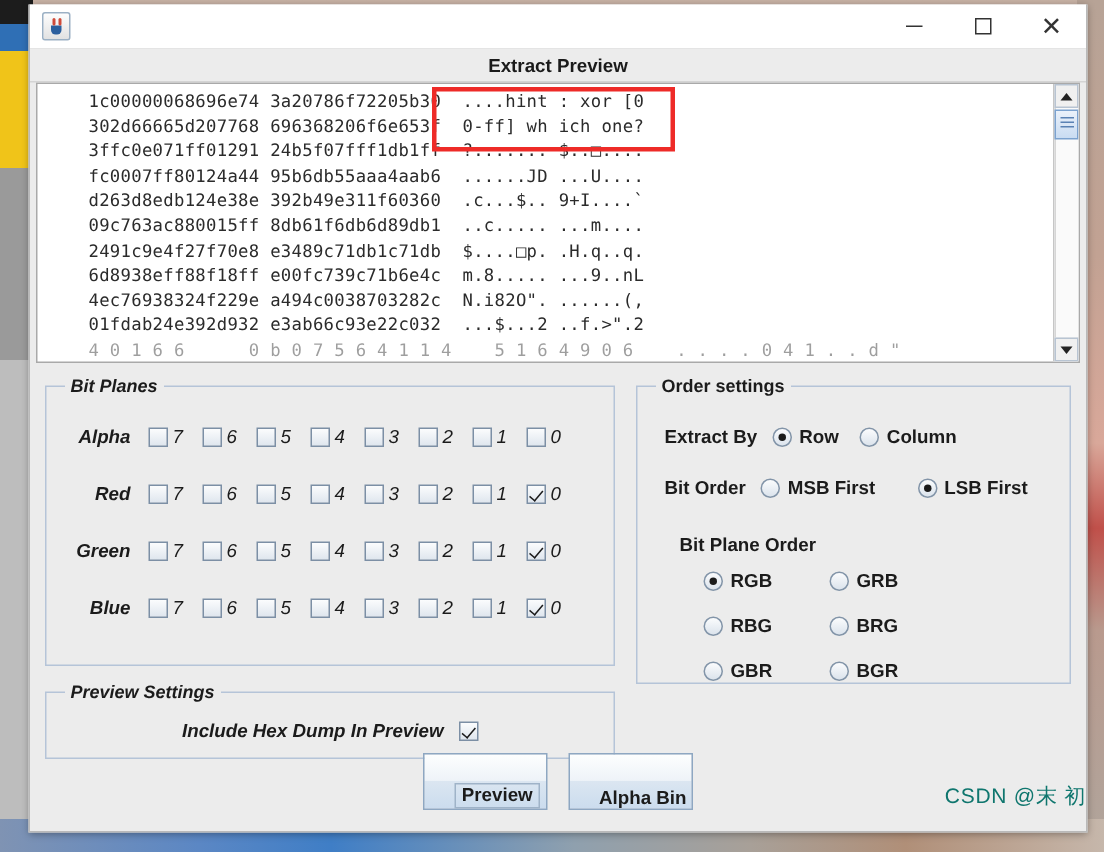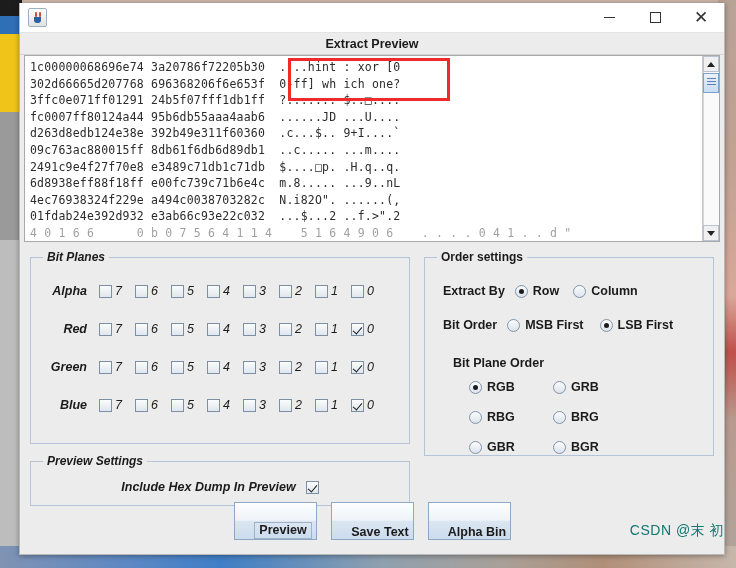--- a/index.html
+++ b/index.html
@@ -92,21 +92,21 @@
     flex: 1 1 auto;
     padding: 3px 0 0 5px;
     font-family: "DejaVu Sans Mono", "Liberation Mono", monospace;
     font-size: 11.5px;
     line-height: 16.6px;
     color: #2b2b2b;
     white-space: pre;
     overflow: hidden;
     letter-spacing: .2px;
   }
-  #hexarea .row { display: block; }
+  #hexarea .row { display: block; margin-left: 29px; }
   #hexarea .row.partial { opacity: .45; }
 
   #vscroll {
     flex: 0 0 16px;
     background: #f0f0f0;
     border-left: 1px solid #c6c6c6;
     display: flex; flex-direction: column; align-items: center;
     position: relative;
   }
   .sb-arrow {
@@ -448,21 +448,21 @@
               </span>
               <span class="radio-item">
                 <span class="rb"></span>
                 <span>Column</span>
               </span>
             </span>
         </div>
 
         <div class="os-line">
           <span class="os-label">Bit Order</span>
-          <span id="bit-order-options" style="display:flex;gap:16px;">
+          <span id="bit-order-options" style="display:flex;gap:28px;">
               <span class="radio-item">
                 <span class="rb"></span>
                 <span>MSB First</span>
               </span>
               <span class="radio-item">
                 <span class="rb on"></span>
                 <span>LSB First</span>
               </span>
             </span>
         </div>
@@ -497,22 +497,19 @@
       </fieldset>
     </div>
 
   </div>
 
   <div id="buttons">
     <div class="btn">
         <span class="focusring">Preview</span>
       </div>
     <div class="btn">
-        <span>Save Text</span>
-      </div>
-    <div class="btn">
         <span>Alpha Bin</span>
       </div>
   </div>
 
   <div id="watermark">CSDN @末 初</div>
 
 </div>
 
 </body></html>

